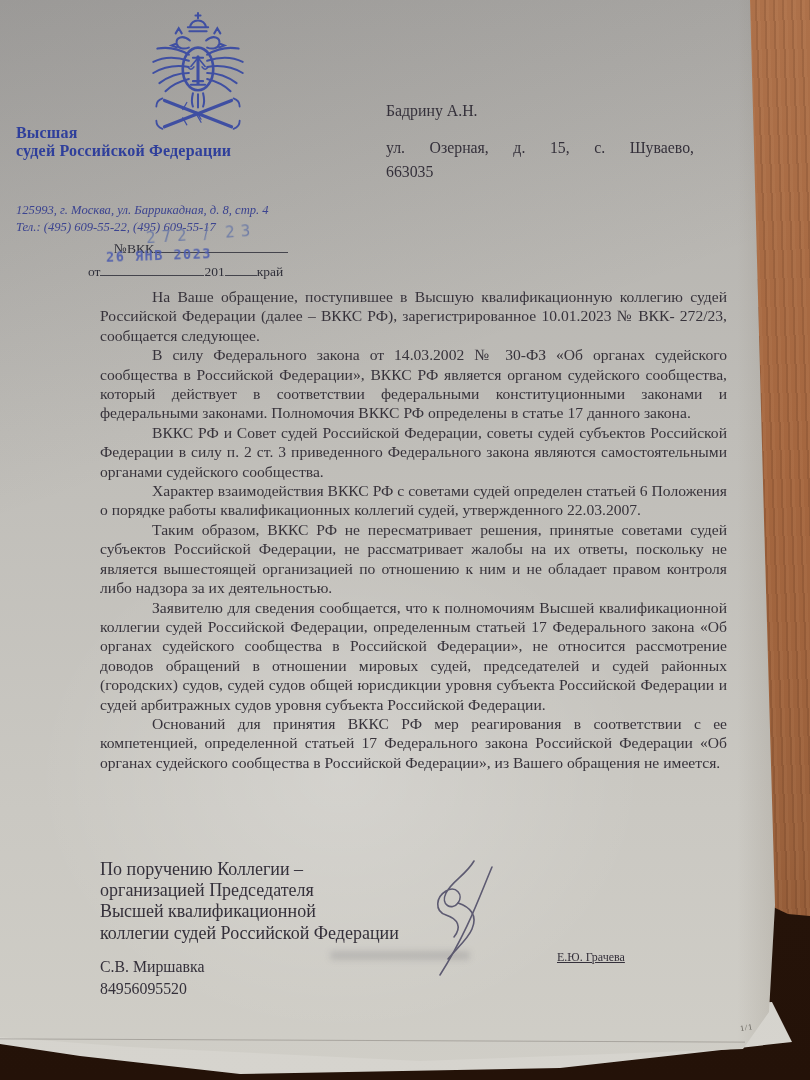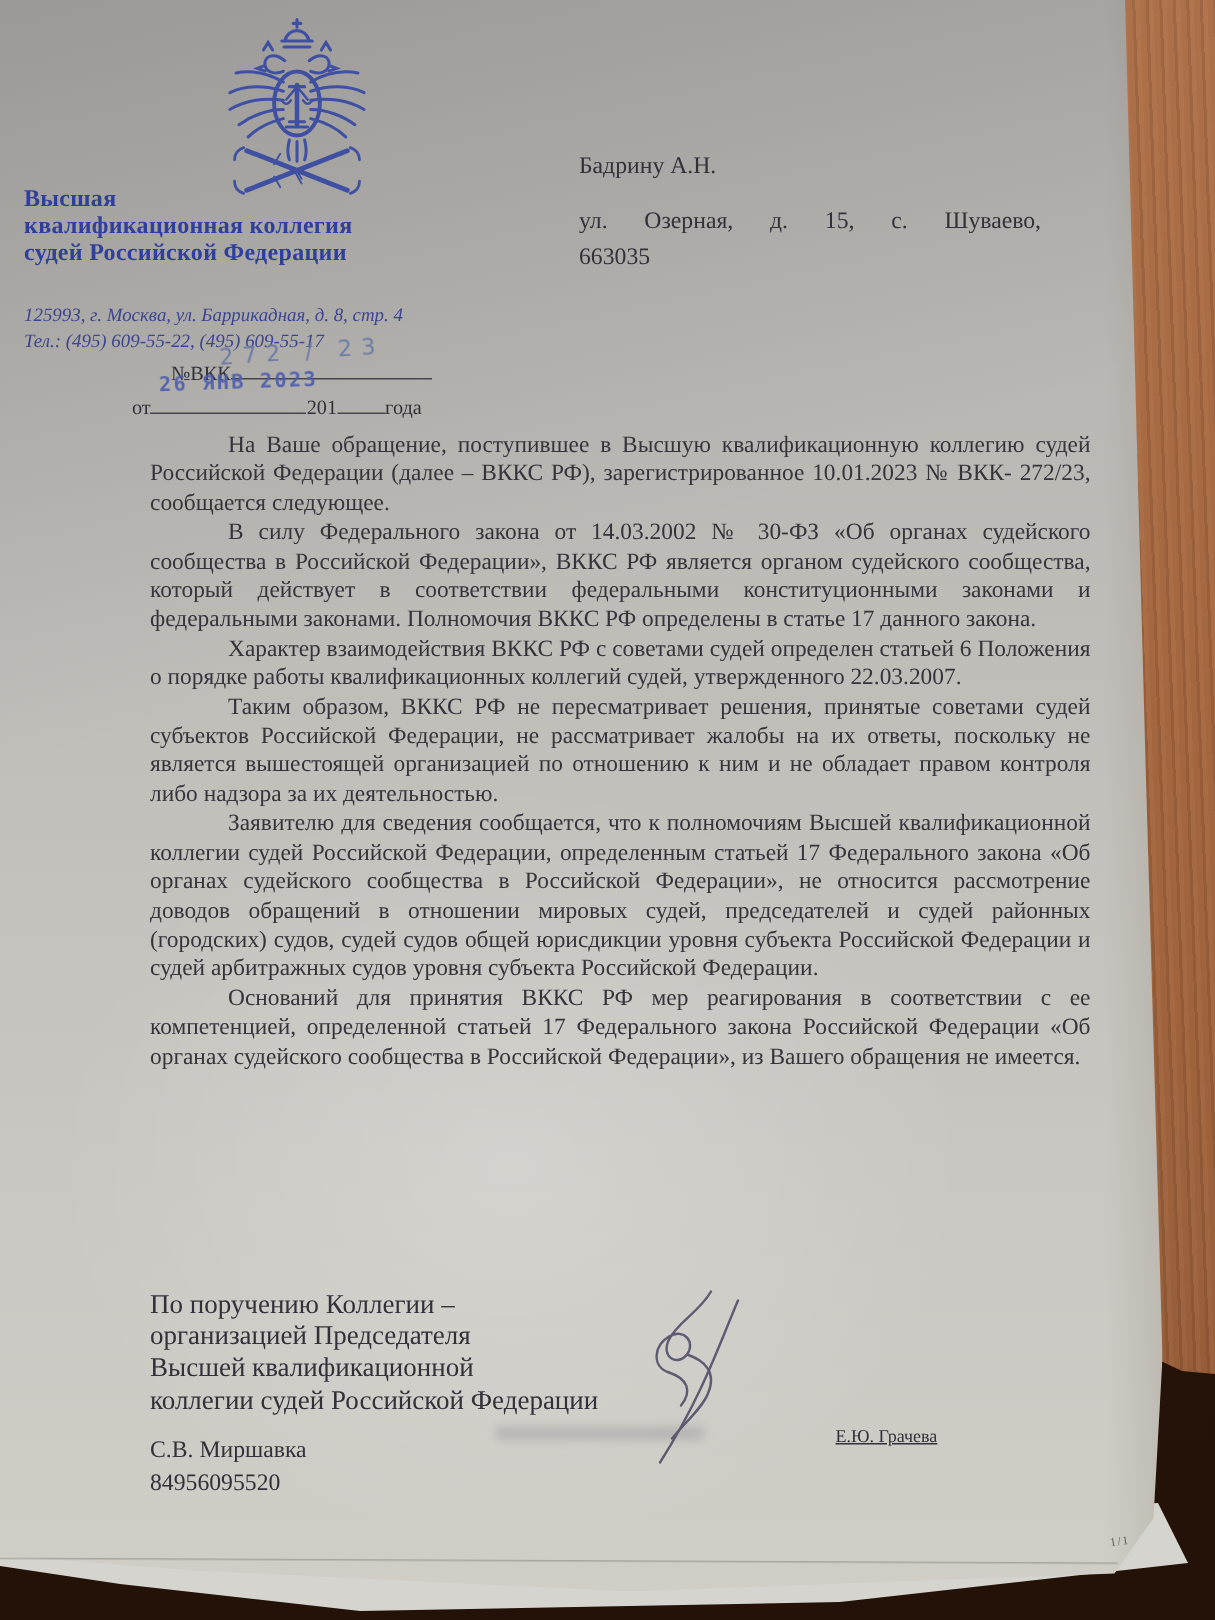--- a/index.html
+++ b/index.html
@@ -111,53 +111,53 @@
       <path d="M55,47 l-7,8.5 M55,47 l7,8.5 M45,56 q3,4.5 6,0 M59,56 q3,4.5 6,0" stroke-width="1.6"></path>
       <path d="M50,82 q-2,8 0,13 M55,83 v13 M60,82 q2,8 0,13"></path>
       <path d="M22,115 L88,89 M22,89 L88,115" stroke-width="3.2"></path>
       <path d="M20,87 q-6,2 -6,8 M20,117 q-6,-2 -6,-8 M90,87 q6,2 6,8 M90,117 q6,-2 6,-8" stroke-width="1.8"></path>
       <path d="M40,106 l4,7 M54,100.5 l4,7 M40,98 l4,-7 M54,103.5 l4,7" stroke-width="1.2"></path>
     </g>
   </svg>
 
   <div class="org-block soft" style="color:#2f3f9b;">
     <div>Высшая</div>
-    <div>квалификационная коллегия</div>
     <div>судей Российской Федерации</div>
   </div>
 
   <div class="addr-block soft">
     <div>125993, г. Москва, ул. Баррикадная, д. 8, стр. 4</div>
     <div>Тел.: (495) 609-55-22, (495) 609-55-17</div>
   </div>
 
   <div class="form-line num-line">
     <span>№ВКК</span>
     <span class="ul" style="width:134px;"></span>
   </div>
   <div class="hand">272 / 23</div>
 
   <div class="form-line date-line">
     <span>от</span>
     <span class="ul" style="width:104px;"></span>
     <span>201</span>
     <span class="ul" style="width:32px;"></span>
-    <span>года</span>
+    <span>край</span>
   </div>
   <div class="stamp">26 ЯНВ 2023</div>
 
   <div class="rcpt-name soft">Бадрину А.Н.</div>
   <div class="rcpt-addr soft">
     <div class="just">ул. Озерная, д. 15, с. Шуваево,</div>
     <div>663035</div>
   </div>
 
   <div class="body-text soft">
     <p>На Ваше обращение, поступившее в Высшую квалификационную коллегию судей Российской Федерации (далее – ВККС РФ), зарегистрированное 10.01.2023 № ВКК- 272/23, сообщается следующее.</p>
     <p>В силу Федерального закона от 14.03.2002 № 30-ФЗ «Об органах судейского сообщества в Российской Федерации», ВККС РФ является органом судейского сообщества, который действует в соответствии федеральными конституционными законами и федеральными законами. Полномочия ВККС РФ определены в статье 17 данного закона.</p>
+    <p>ВККС РФ и Совет судей Российской Федерации, советы судей субъектов Российской Федерации в силу п. 2 ст. 3 приведенного Федерального закона являются самостоятельными органами судейского сообщества.</p>
     <p>Характер взаимодействия ВККС РФ с советами судей определен статьей 6 Положения о порядке работы квалификационных коллегий судей, утвержденного 22.03.2007.</p>
     <p>Таким образом, ВККС РФ не пересматривает решения, принятые советами судей субъектов Российской Федерации, не рассматривает жалобы на их ответы, поскольку не является вышестоящей организацией по отношению к ним и не обладает правом контроля либо надзора за их деятельностью.</p>
     <p>Заявителю для сведения сообщается, что к полномочиям Высшей квалификационной коллегии судей Российской Федерации, определенным статьей 17 Федерального закона «Об органах судейского сообщества в Российской Федерации», не относится рассмотрение доводов обращений в отношении мировых судей, председателей и судей районных (городских) судов, судей судов общей юрисдикции уровня субъекта Российской Федерации и судей арбитражных судов уровня субъекта Российской Федерации.</p>
     <p>Оснований для принятия ВККС РФ мер реагирования в соответствии с ее компетенцией, определенной статьей 17 Федерального закона Российской Федерации «Об органах судейского сообщества в Российской Федерации», из Вашего обращения не имеется.</p>
   </div>
 
   <div class="authority soft">
     <div>По поручению Коллегии –</div>
     <div>организацией Председателя</div>
     <div>Высшей квалификационной</div>

